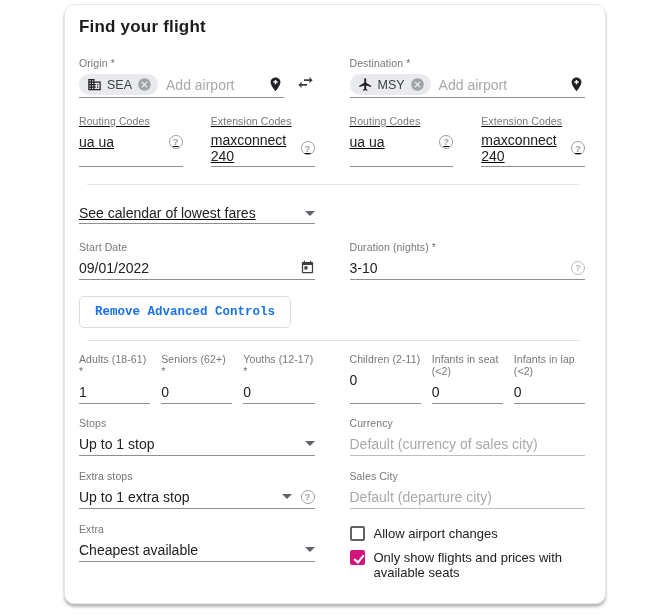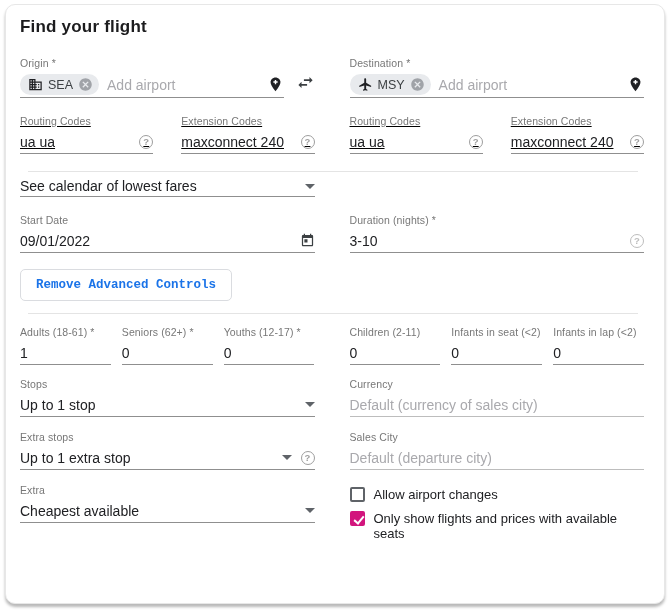--- a/index.html
+++ b/index.html
@@ -1,18 +1,18 @@
 <!DOCTYPE html>
 <html style="--accent: #1a73e8; --pink: #d2157d;"><head>
 <meta charset="utf-8">
 <style>
   * { margin:0; padding:0; box-sizing:border-box; }
   html,body { width:670px; height:616px; background:#fff; font-family:"Liberation Sans","DejaVu Sans",sans-serif; }
   .card {
-    width:660px; height:600px; margin:4px auto 0; background:#fff;
+    width:542px; height:600px; margin:4px auto 0; background:#fff;
     border:1px solid #e7e7e7; border-radius:10px;
     box-shadow:0 3px 3px rgba(0,0,0,0.28);
     padding:12px 20px 12px 14px; overflow:hidden;
   }
   .title { font-size:17px; font-weight:bold; color:#1c1c1e; letter-spacing:.2px; }
   
   .tabs { display:flex; margin-top:9px; border-bottom:1px solid #e4e4e4; }
   .tab { width:125px; text-align:center; font-size:12.5px; color:#5f6368; padding:8px 0 12px; cursor:pointer; position:relative; }
   .tab.active::after { content:""; position:absolute; left:0; right:0; bottom:-1px; height:3px; background:var(--accent,#1a73e8); border-radius:2px 2px 0 0; }
   
@@ -43,21 +43,21 @@
   .checks { display:flex; flex-direction:column; gap:9px; padding-top:3px; }
   .checkrow { display:flex; align-items:flex-start; gap:9px; cursor:pointer; }
   .box { width:15px; height:15px; border:2px solid #5f6368; border-radius:2px; flex:none; position:relative; }
   .checkrow.checked .box { background:var(--pink,#d2157d); border-color:var(--pink,#d2157d); }
   .checkrow.checked .box::after { content:""; position:absolute; left:4px; top:0.5px; width:4px; height:8px; border:solid #fff; border-width:0 2px 2px 0; transform:rotate(40deg); }
   .checklabel { font-size:13px; color:#202124; }
   
   .mt-s1 { margin-top:20px; }
   .mt-row { margin-top:17px; }
   .mt-div { margin-top:17px; }
-  .mt-sel { margin-top:0; }
+  .mt-sel { margin-top:14px;text-decoration:underline; }
 </style>
 </head>
 <body>
 
 <div class="card">
 
   <div class="title">Find your flight</div>
 
 
   <div class="row mt-s1">

